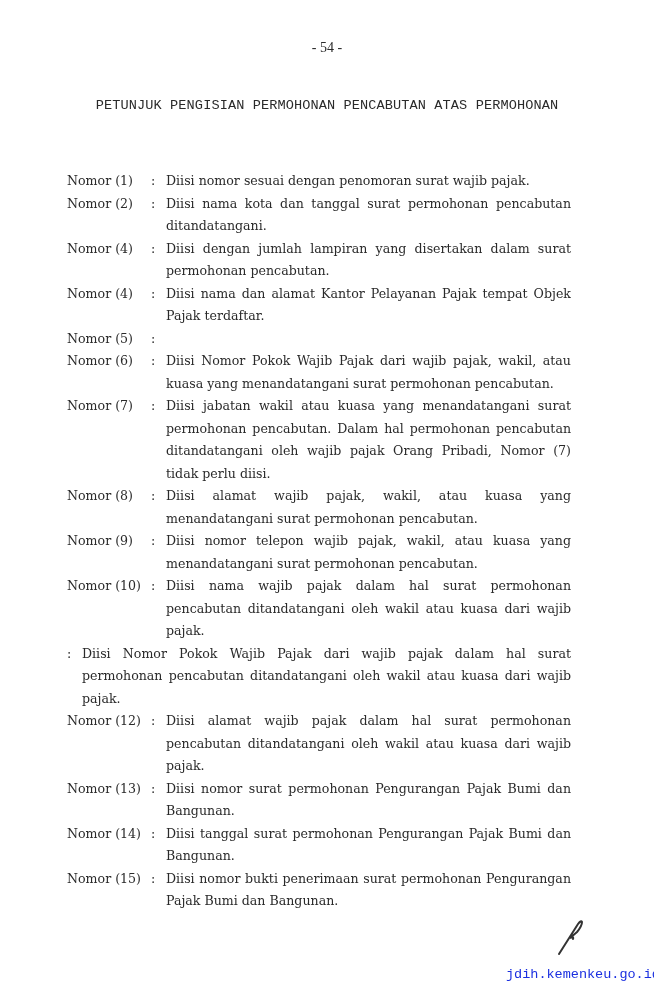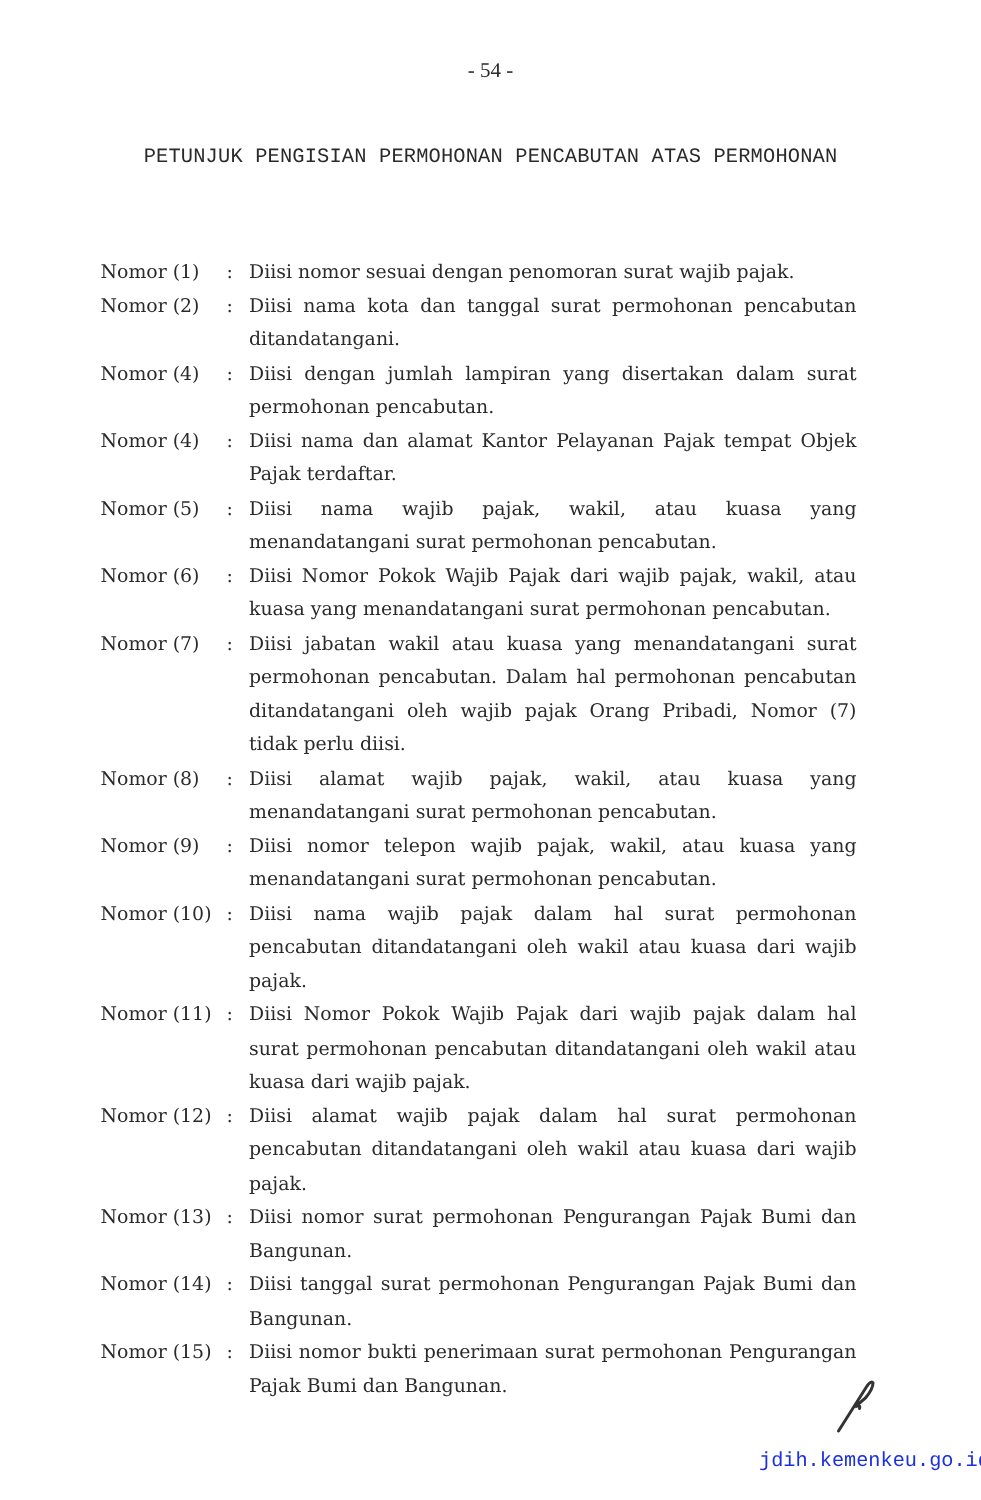--- a/index.html
+++ b/index.html
@@ -45,21 +45,20 @@
       <span class="desc">Diisi dengan jumlah lampiran yang disertakan dalam surat permohonan pencabutan.</span>
     </div>
   <div class="entry">
       <span class="label">Nomor (4)</span>
       <span class="colon">:</span>
       <span class="desc">Diisi nama dan alamat Kantor Pelayanan Pajak tempat Objek Pajak terdaftar.</span>
     </div>
   <div class="entry">
       <span class="label">Nomor (5)</span>
       <span class="colon">:</span>
-      <span class="desc">Diisi nama wajib pajak, wakil, atau kuasa yang menandatangani surat permohonan pencabutan.</span>
     </div>
   <div class="entry">
       <span class="label">Nomor (6)</span>
       <span class="colon">:</span>
       <span class="desc">Diisi Nomor Pokok Wajib Pajak dari wajib pajak, wakil, atau kuasa yang menandatangani surat permohonan pencabutan.</span>
     </div>
   <div class="entry">
       <span class="label">Nomor (7)</span>
       <span class="colon">:</span>
       <span class="desc">Diisi jabatan wakil atau kuasa yang menandatangani surat permohonan pencabutan. Dalam hal permohonan pencabutan ditandatangani oleh wajib pajak Orang Pribadi, Nomor (7) tidak perlu diisi.</span>
@@ -73,21 +72,20 @@
       <span class="label">Nomor (9)</span>
       <span class="colon">:</span>
       <span class="desc">Diisi nomor telepon wajib pajak, wakil, atau kuasa yang menandatangani surat permohonan pencabutan.</span>
     </div>
   <div class="entry">
       <span class="label">Nomor (10)</span>
       <span class="colon">:</span>
       <span class="desc">Diisi nama wajib pajak dalam hal surat permohonan pencabutan ditandatangani oleh wakil atau kuasa dari wajib pajak.</span>
     </div>
   <div class="entry">
-      <span class="label">Nomor (11)</span>
       <span class="colon">:</span>
       <span class="desc">Diisi Nomor Pokok Wajib Pajak dari wajib pajak dalam hal surat permohonan pencabutan ditandatangani oleh wakil atau kuasa dari wajib pajak.</span>
     </div>
   <div class="entry">
       <span class="label">Nomor (12)</span>
       <span class="colon">:</span>
       <span class="desc">Diisi alamat wajib pajak dalam hal surat permohonan pencabutan ditandatangani oleh wakil atau kuasa dari wajib pajak.</span>
     </div>
   <div class="entry">
       <span class="label">Nomor (13)</span>

